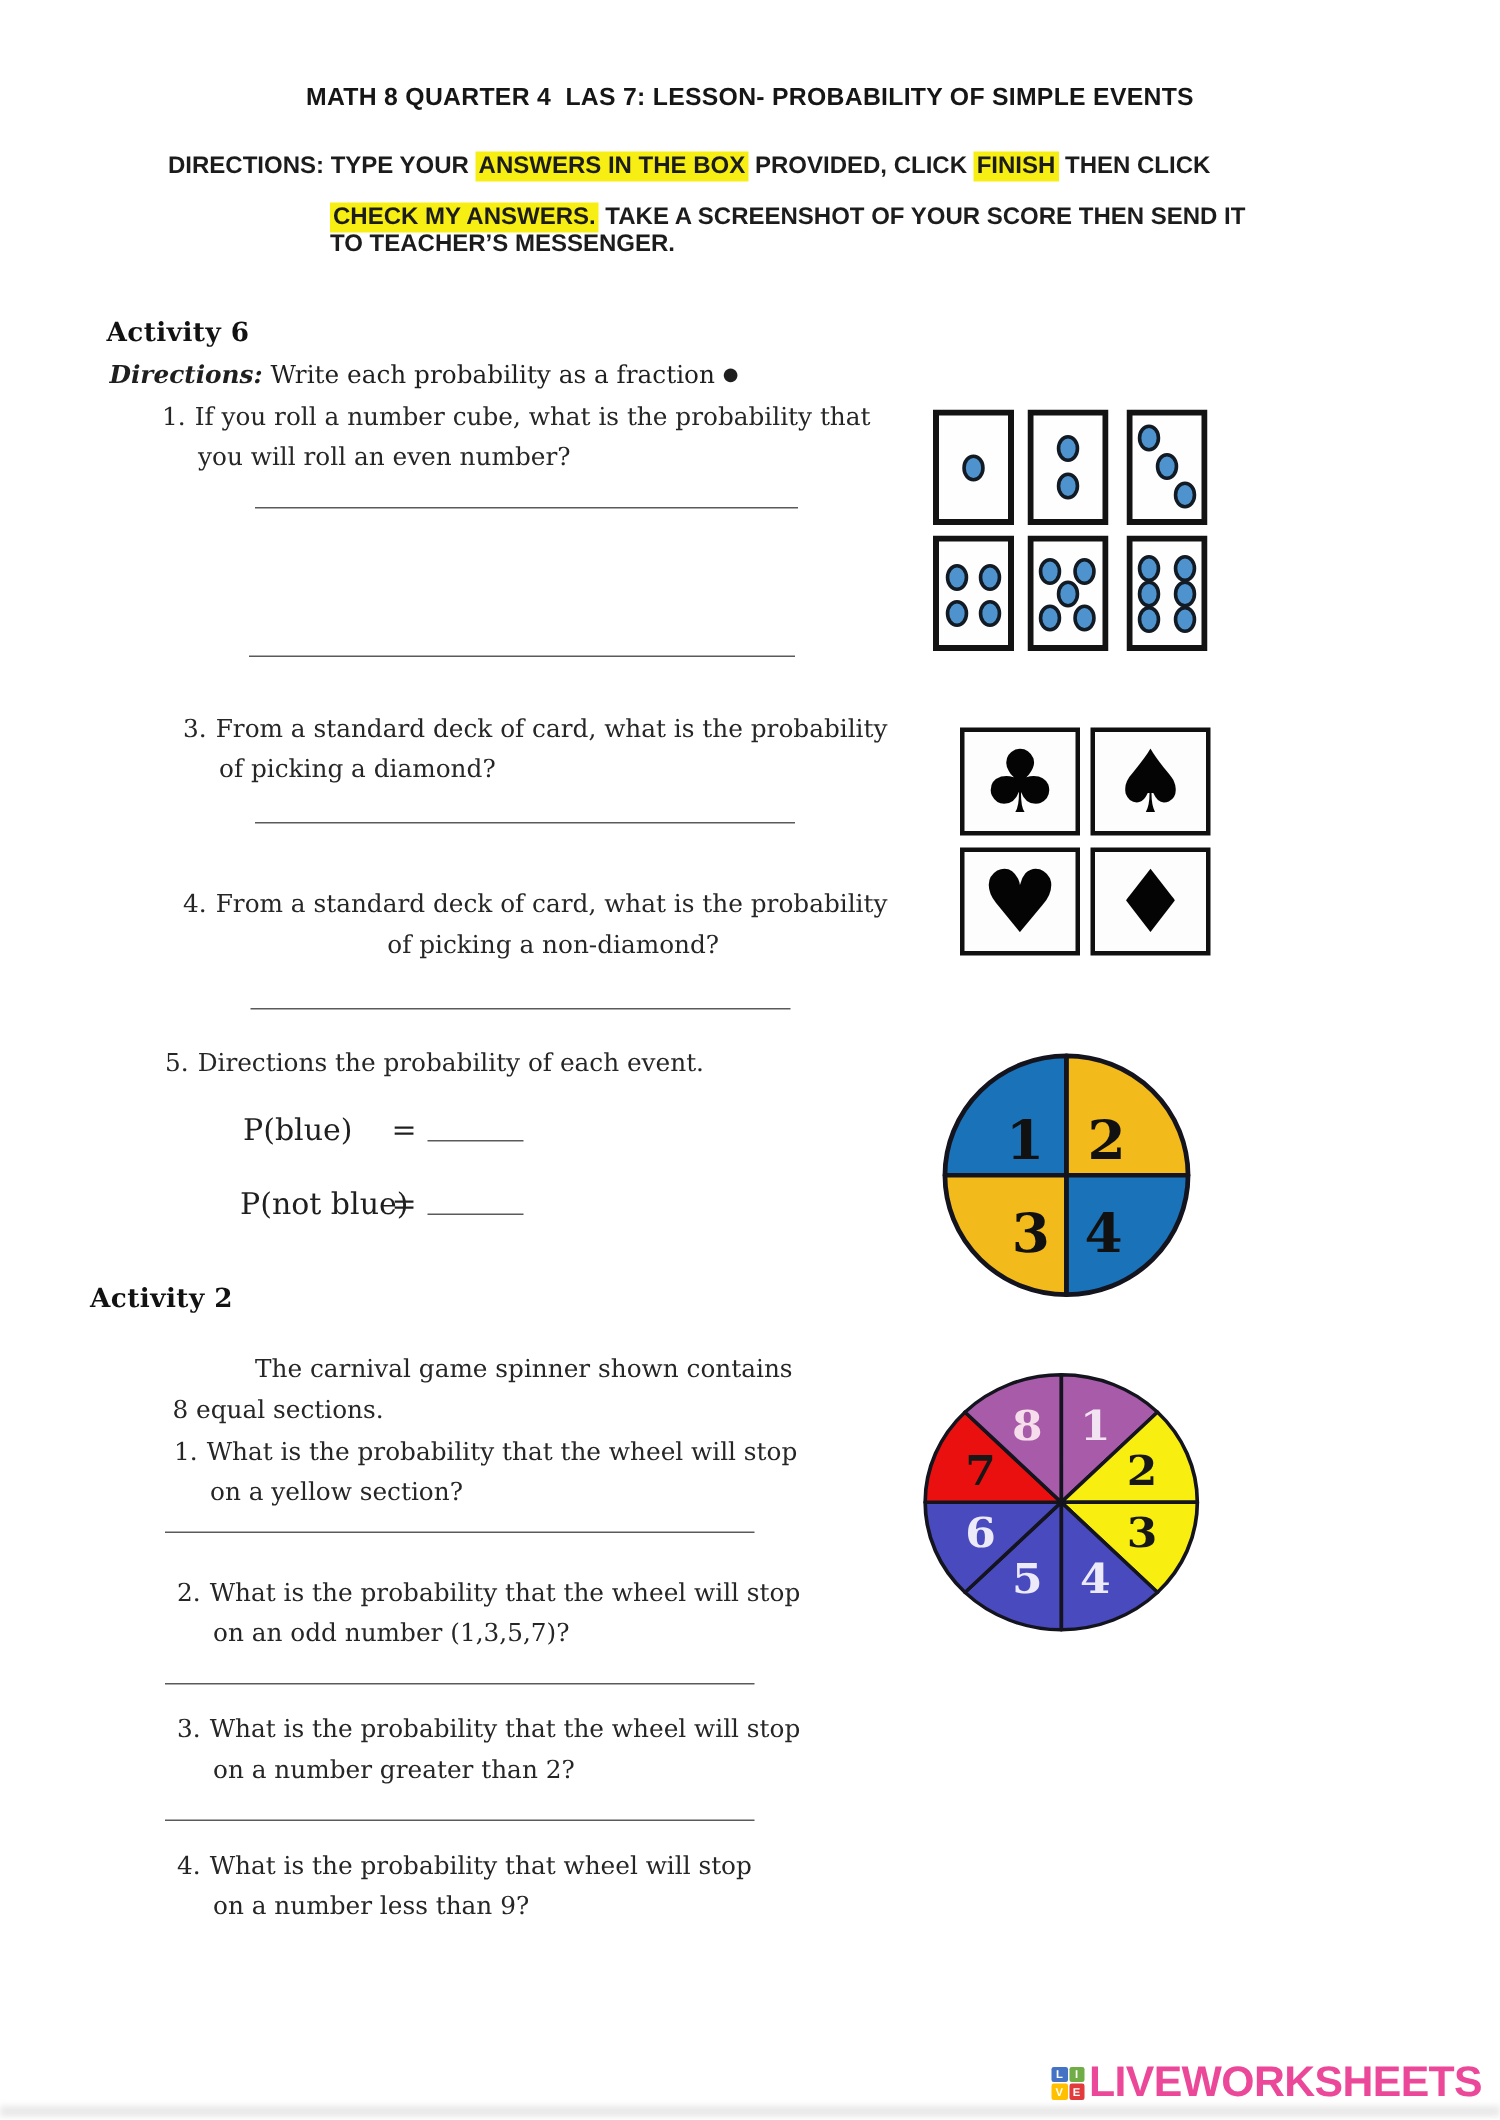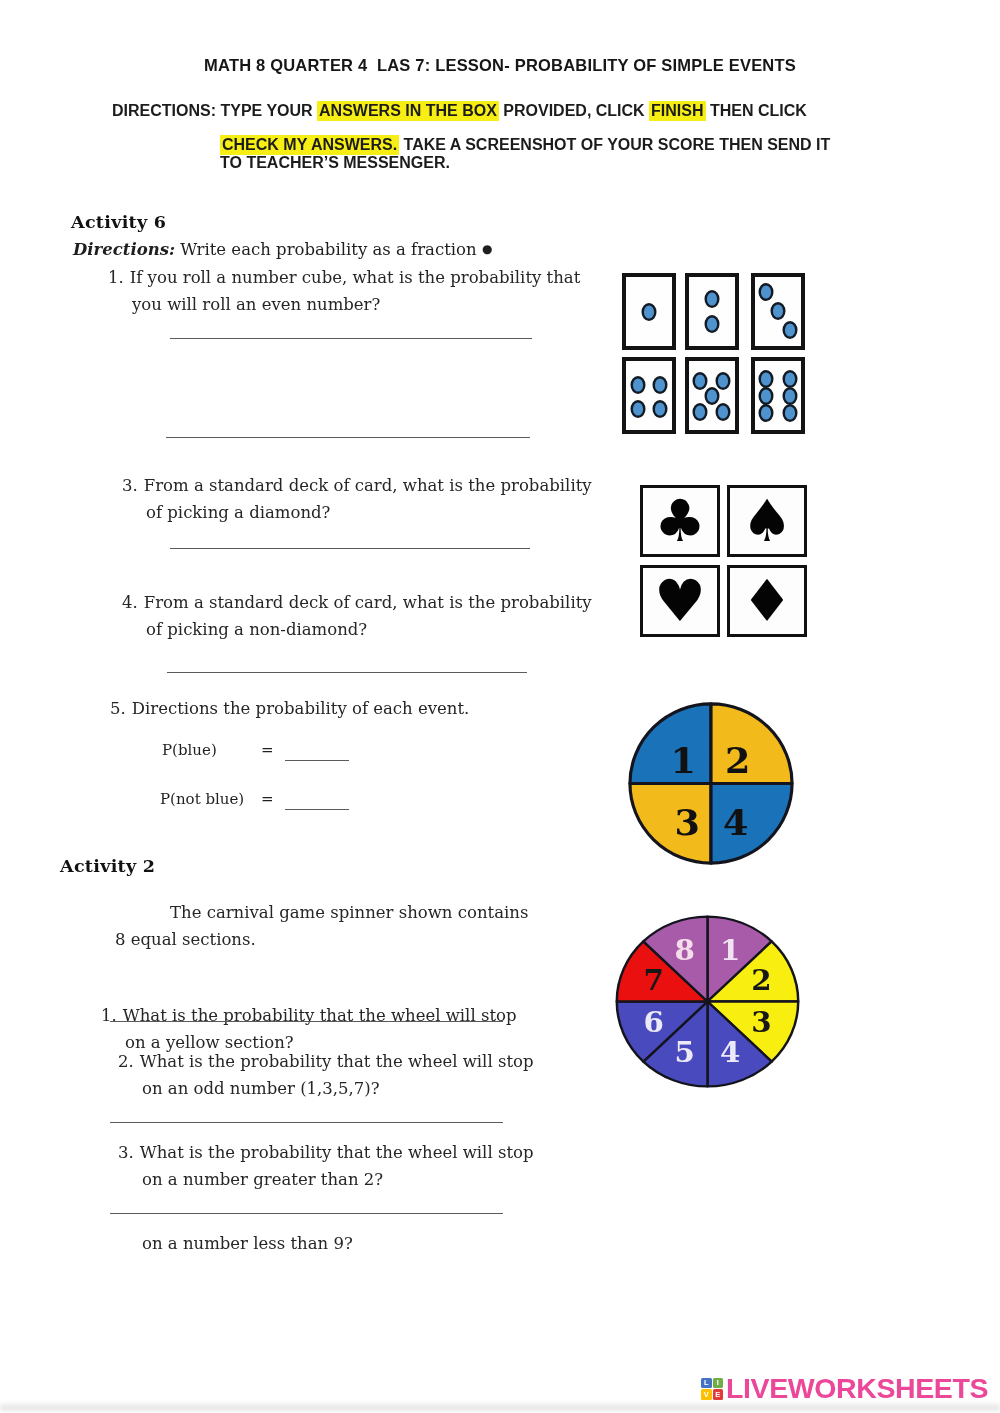--- a/index.html
+++ b/index.html
@@ -14,21 +14,21 @@
   .dir .lbl{font-weight:900;}
   mark{background:#f7ef13;padding:1px 2px 2px 2px;color:#1c1c1c;}
   .h1{font-weight:700;font-size:17.5px;color:#121212;letter-spacing:.3px;}
   .a1dir{font-size:16.5px;color:#1f1f1f;}
   .a1dir .dl{font-weight:700;font-style:italic;}
   .a1dir .bullet{font-size:12px;vertical-align:2px;}
   .q{font-size:16.5px;line-height:27px;color:#262626;}
   .q .qnum{margin-right:6px;}
   .q .l2{margin-left:24px;}
   .ansline{height:0;border-top:1.6px solid #5a5a5a;}
-  .peq{font-size:15px;color:#1f1f1f;}
+  .peq{font-size:20px;color:#1f1f1f;}
   .die{position:absolute;}
   .die rect{fill:#fefefe;stroke:#131313;stroke-width:4;}
   .pip{fill:#4f93ce;stroke:#121a24;stroke-width:2.4;}
   .card{position:absolute;width:80px;height:72px;border:3.5px solid #101010;background:#fdfdfd;
         display:flex;align-items:center;justify-content:center;box-sizing:border-box;}
   .suit{font-family:"DejaVu Sans",sans-serif;font-size:58px;line-height:1;color:#040404;}
   .spin-label{font-family:"DejaVu Serif",serif;font-weight:700;}
   .spin1 .spin-label{font-size:37px;}
   .spin2 .spin-label{font-size:31px;}
   .slice{stroke:#14141e;stroke-width:3.2;stroke-linejoin:round;}
@@ -64,21 +64,21 @@
   <div class="abs ansline" style="left:170px;top:338px;width:362px;"></div>
 
   <div class="abs ansline" style="left:166px;top:437px;width:364px;"></div>
 
   <div class="abs q" style="left:122px;top:472px;">
     <div><span class="qnum">3.</span><span>From a standard deck of card, what is the probability</span></div>
     <div class="l2">of picking a diamond?</div>
   </div>
   <div class="abs ansline" style="left:170px;top:548px;width:360px;"></div>
 
-  <div class="abs q" style="left:122px;top:589px;">
+  <div class="abs q" style="left:122px;top:589px;text-align:center;">
     <div><span class="qnum">4.</span><span>From a standard deck of card, what is the probability</span></div>
     <div class="l2">of picking a non-diamond?</div>
   </div>
   <div class="abs ansline" style="left:167px;top:672px;width:360px;"></div>
 
   <div class="abs q" style="left:110px;top:695px;">
     <div><span class="qnum">5.</span><span>Directions the probability of each event.</span></div>
   </div>
 
   <div class="abs peq" style="left:162px;top:741px;">P(blue)</div>
@@ -151,39 +151,40 @@
     <text class="spin-label" x="112" y="74" text-anchor="middle" fill="#111111">2</text>
     <text class="spin-label" x="61" y="138" text-anchor="middle" fill="#111111">3</text>
     <text class="spin-label" x="110" y="138" text-anchor="middle" fill="#111111">4</text>
   </svg>
 
   <div class="abs h1" style="left:60px;top:856px;">Activity 2</div>
 
   <div class="abs q" style="left:170px;top:899px;">The carnival game spinner shown contains</div>
   <div class="abs q" style="left:115px;top:926px;">8 equal sections.</div>
 
-  <div class="abs q" style="left:101px;top:954px;margin-top:48px;">
+  <div class="abs q" style="left:116px;top:954px;">
     <div><span class="qnum">1.</span><span>What is the probability that the wheel will stop</span></div>
     <div class="l2">on a yellow section?</div>
   </div>
   <div class="abs ansline" style="left:110px;top:1021px;width:393px;"></div>
 
   <div class="abs q" style="left:118px;top:1048px;">
     <div><span class="qnum">2.</span><span>What is the probability that the wheel will stop</span></div>
     <div class="l2">on an odd number (1,3,5,7)?</div>
   </div>
   <div class="abs ansline" style="left:110px;top:1122px;width:393px;"></div>
 
   <div class="abs q" style="left:118px;top:1139px;">
     <div><span class="qnum">3.</span><span>What is the probability that the wheel will stop</span></div>
     <div class="l2">on a number greater than 2?</div>
   </div>
   <div class="abs ansline" style="left:110px;top:1213px;width:393px;"></div>
 
   <div class="abs q" style="left:118px;top:1230px;">
+    <div><span class="qnum">4.</span><span>What is the probability that wheel will stop</span></div>
     <div class="l2">on a number less than 9?</div>
   </div>
 
   <svg class="abs spin2" style="left:613px;top:913px;" width="189" height="177" viewBox="0 0 200 200" preserveAspectRatio="none">
     <path class="slice" d="M100,100 L100,4 A96,96 0 0 1 167.9,32.1 Z" fill="#a85ba8"></path>
     <path class="slice" d="M100,100 L167.9,32.1 A96,96 0 0 1 196,100 Z" fill="#f8ee10"></path>
     <path class="slice" d="M100,100 L196,100 A96,96 0 0 1 167.9,167.9 Z" fill="#f8ee10"></path>
     <path class="slice" d="M100,100 L167.9,167.9 A96,96 0 0 1 100,196 Z" fill="#4a4abf"></path>
     <path class="slice" d="M100,100 L100,196 A96,96 0 0 1 32.1,167.9 Z" fill="#4a4abf"></path>
     <path class="slice" d="M100,100 L32.1,167.9 A96,96 0 0 1 4,100 Z" fill="#4a4abf"></path>

